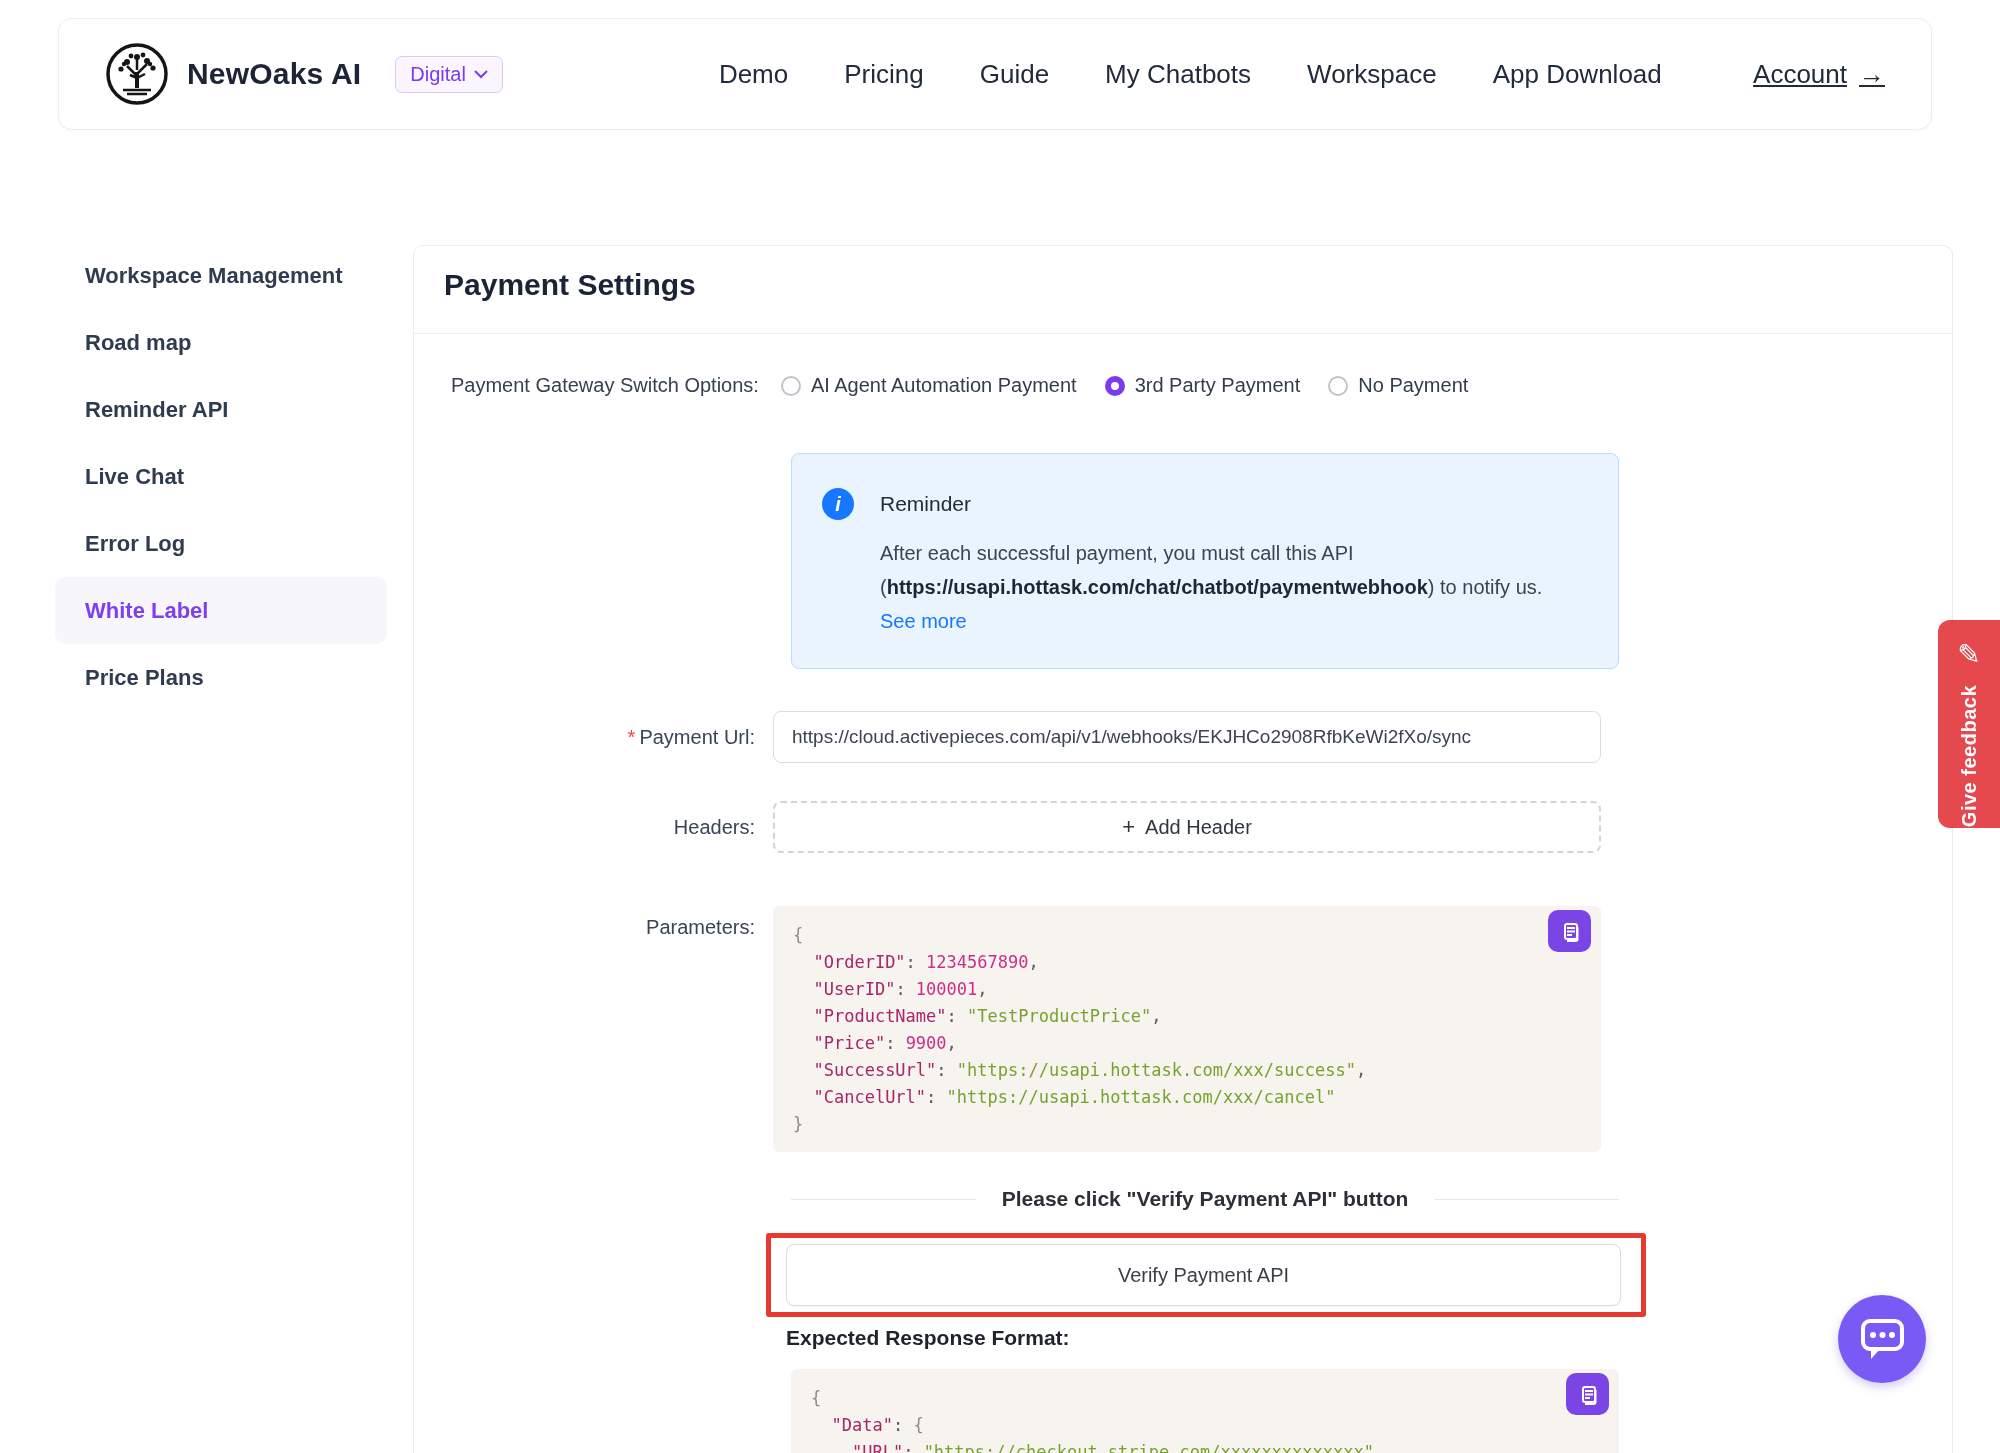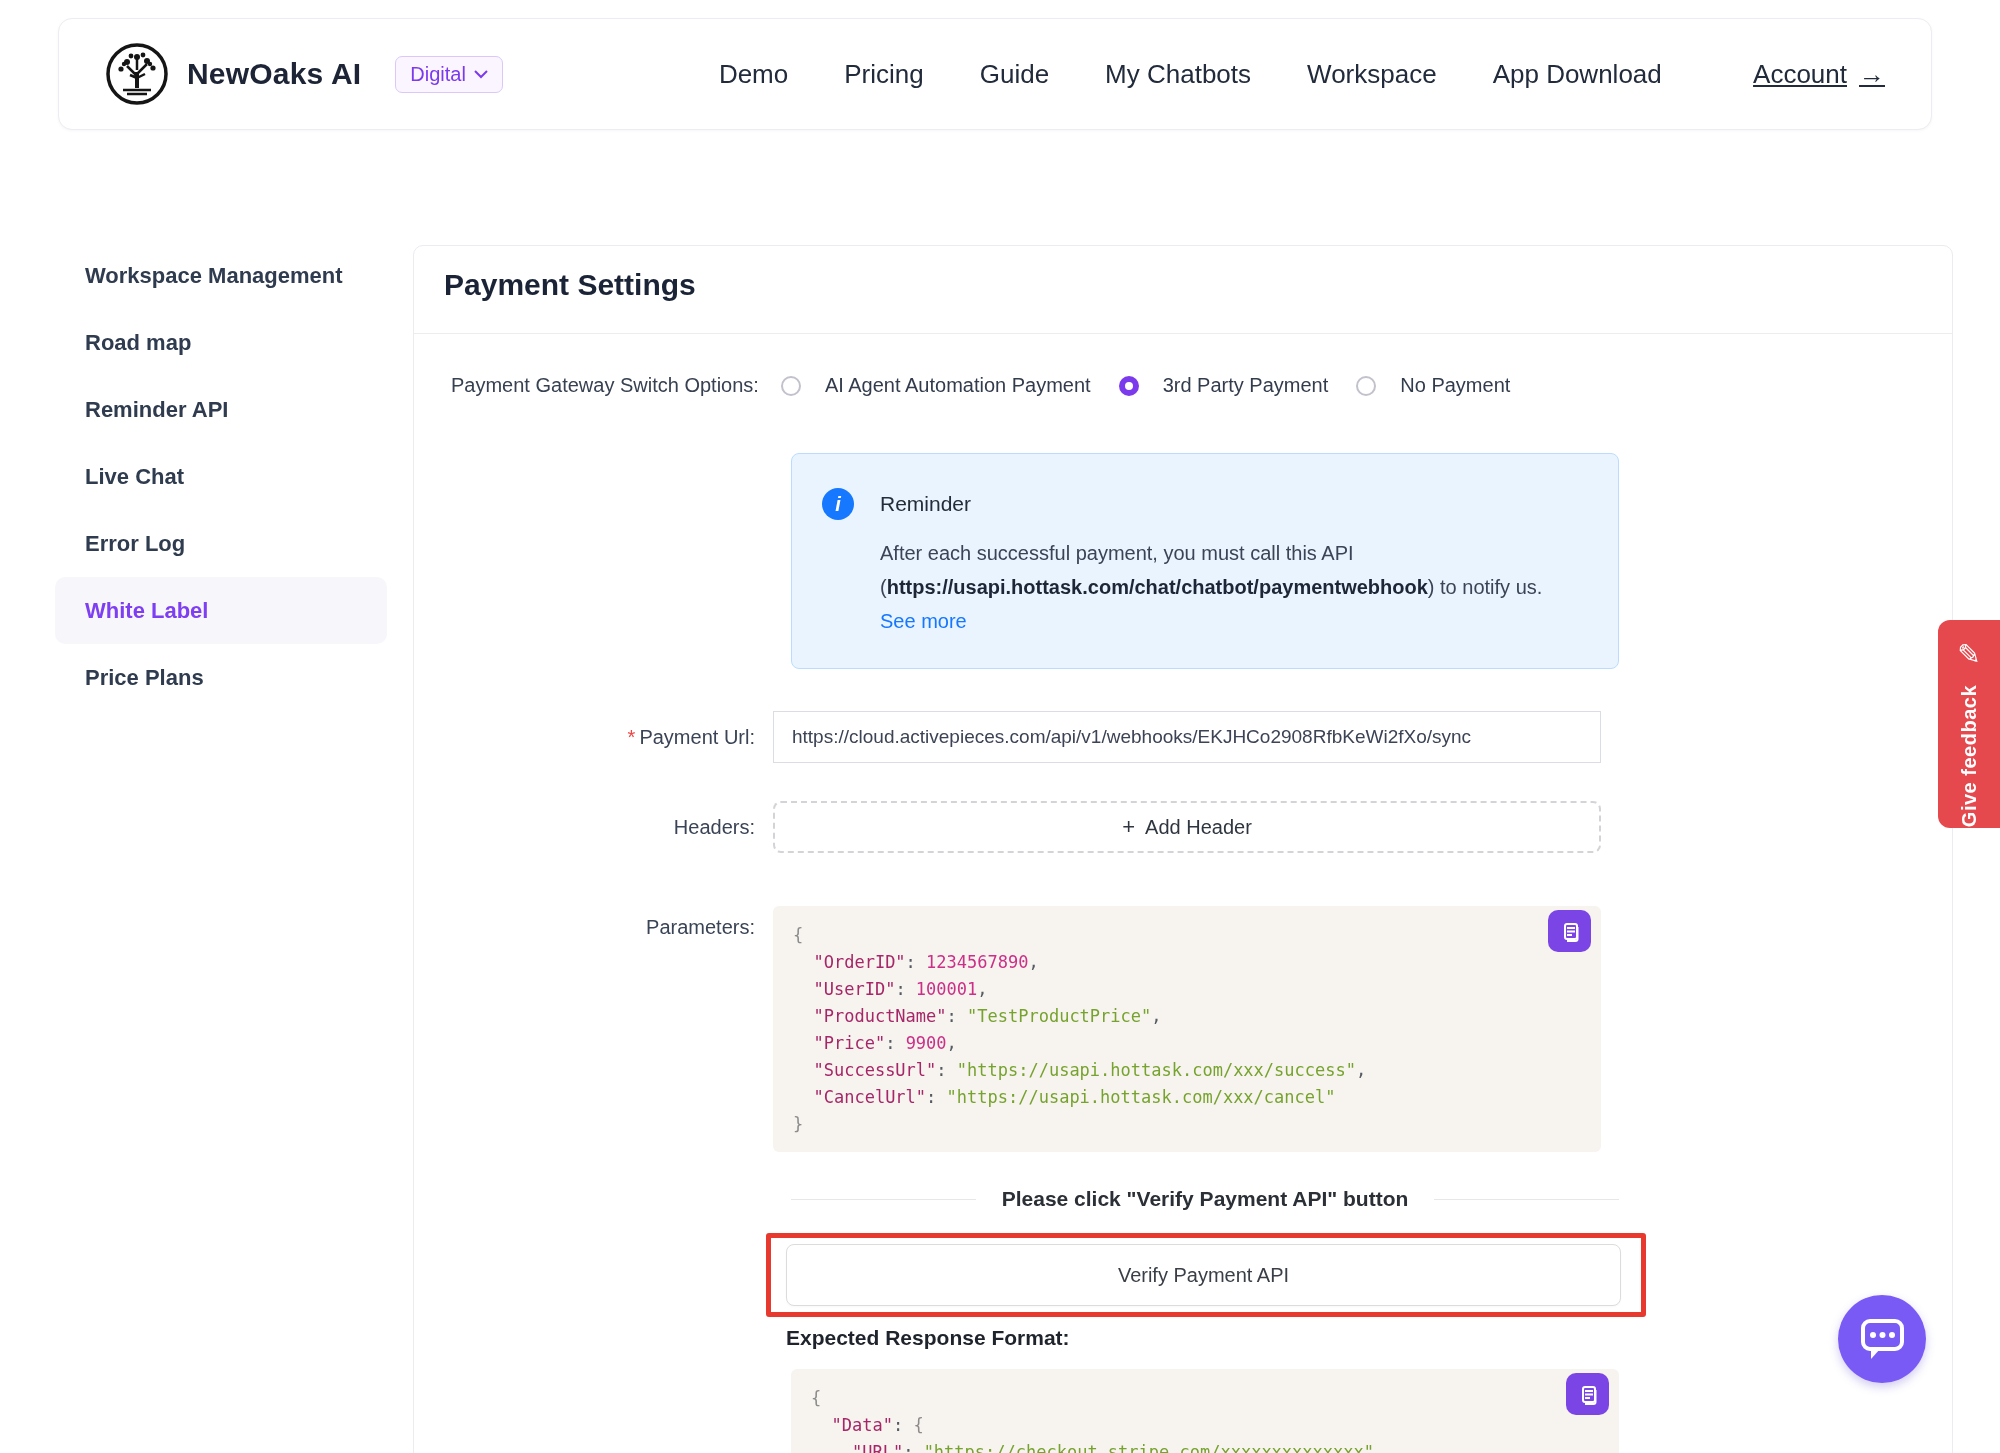--- a/index.html
+++ b/index.html
@@ -29,21 +29,21 @@
   .side-item.active { background:#f7f7fb; color:#7e3ff2; }
 
   
   .card { position:absolute; left:413px; top:245px; width:1540px; height:1260px;
     background:#fff; border:1px solid #ebebf0; border-radius:10px; }
   .card-title { position:absolute; left:30px; top:22px; font-size:30px; font-weight:700; color:#1b2436; }
   .card-divider { position:absolute; left:0; top:87px; width:100%; height:1px; background:#ededf1; }
 
   .gateway-row { position:absolute; left:37px; top:128px; display:flex; align-items:flex-start; }
   .gateway-label { font-size:20px; color:#374151; margin-right:22px; }
-  .radio-option { display:flex; align-items:center; gap:24px; margin-right:28px; cursor:pointer; }
+  .radio-option { display:flex; align-items:center; gap:10px; margin-right:28px; cursor:pointer; }
   .radio-dot { width:20px; height:20px; border-radius:50%; background:#fff; border:2px solid #c2c2cc; flex:0 0 auto; }
   .radio-option.selected .radio-dot { border:6px solid #7c3aed; }
   .radio-text { font-size:20px; color:#333c4d; }
 
   .reminder { position:absolute; left:377px; top:207px; width:828px; height:216px;
     background:#e9f4fe; border:1px solid #bcdcff; border-radius:8px; }
   .reminder-icon { position:absolute; left:30px; top:34px; width:32px; height:32px; border-radius:50%;
     background:#1677ff; color:#fff; font-size:20px; font-weight:700; font-style:italic;
     display:flex; align-items:center; justify-content:center; }
   .reminder-title { position:absolute; left:88px; top:38px; font-size:21px; color:#232c3a; }
@@ -56,21 +56,21 @@
   .row-label { width:359px; text-align:right; padding-right:18px;
     font-size:20px; color:#3a4456; white-space:nowrap; }
   .req { color:#ef4444; margin-right:4px; }
   .row-url { top:465px; align-items:center; height:52px; }
   .row-url .row-label { line-height:52px; }
   .row-headers { top:555px; align-items:center; height:52px; }
   .row-headers .row-label { line-height:52px; }
   .row-params { top:660px; }
   .row-params .row-label { padding-top:10px; }
 
-  .url-input { width:828px; height:52px; border:1px solid #dcdce4; border-radius:0;
+  .url-input { width:828px; height:52px; border:1px solid #dcdce4; border-radius:8px;
     padding:0 18px; font-size:19px; color:#3c4354; background:#fff;
     font-family:"Liberation Sans", sans-serif; }
   .add-header { width:828px; height:52px; border:2px dashed #d4d4d8; border-radius:8px;
     background:#fff; display:flex; align-items:center; justify-content:center; gap:10px;
     font-size:20px; color:#2f3640; cursor:pointer; }
   .plus-glyph { font-size:22px; color:#2f3640; }
 
   .code-block { position:relative; width:828px; background:#f7f3ef; border-radius:6px;
     padding:16px 20px 14px 20px; font-family:"DejaVu Sans Mono", monospace;
     font-size:17px; line-height:27px; }

